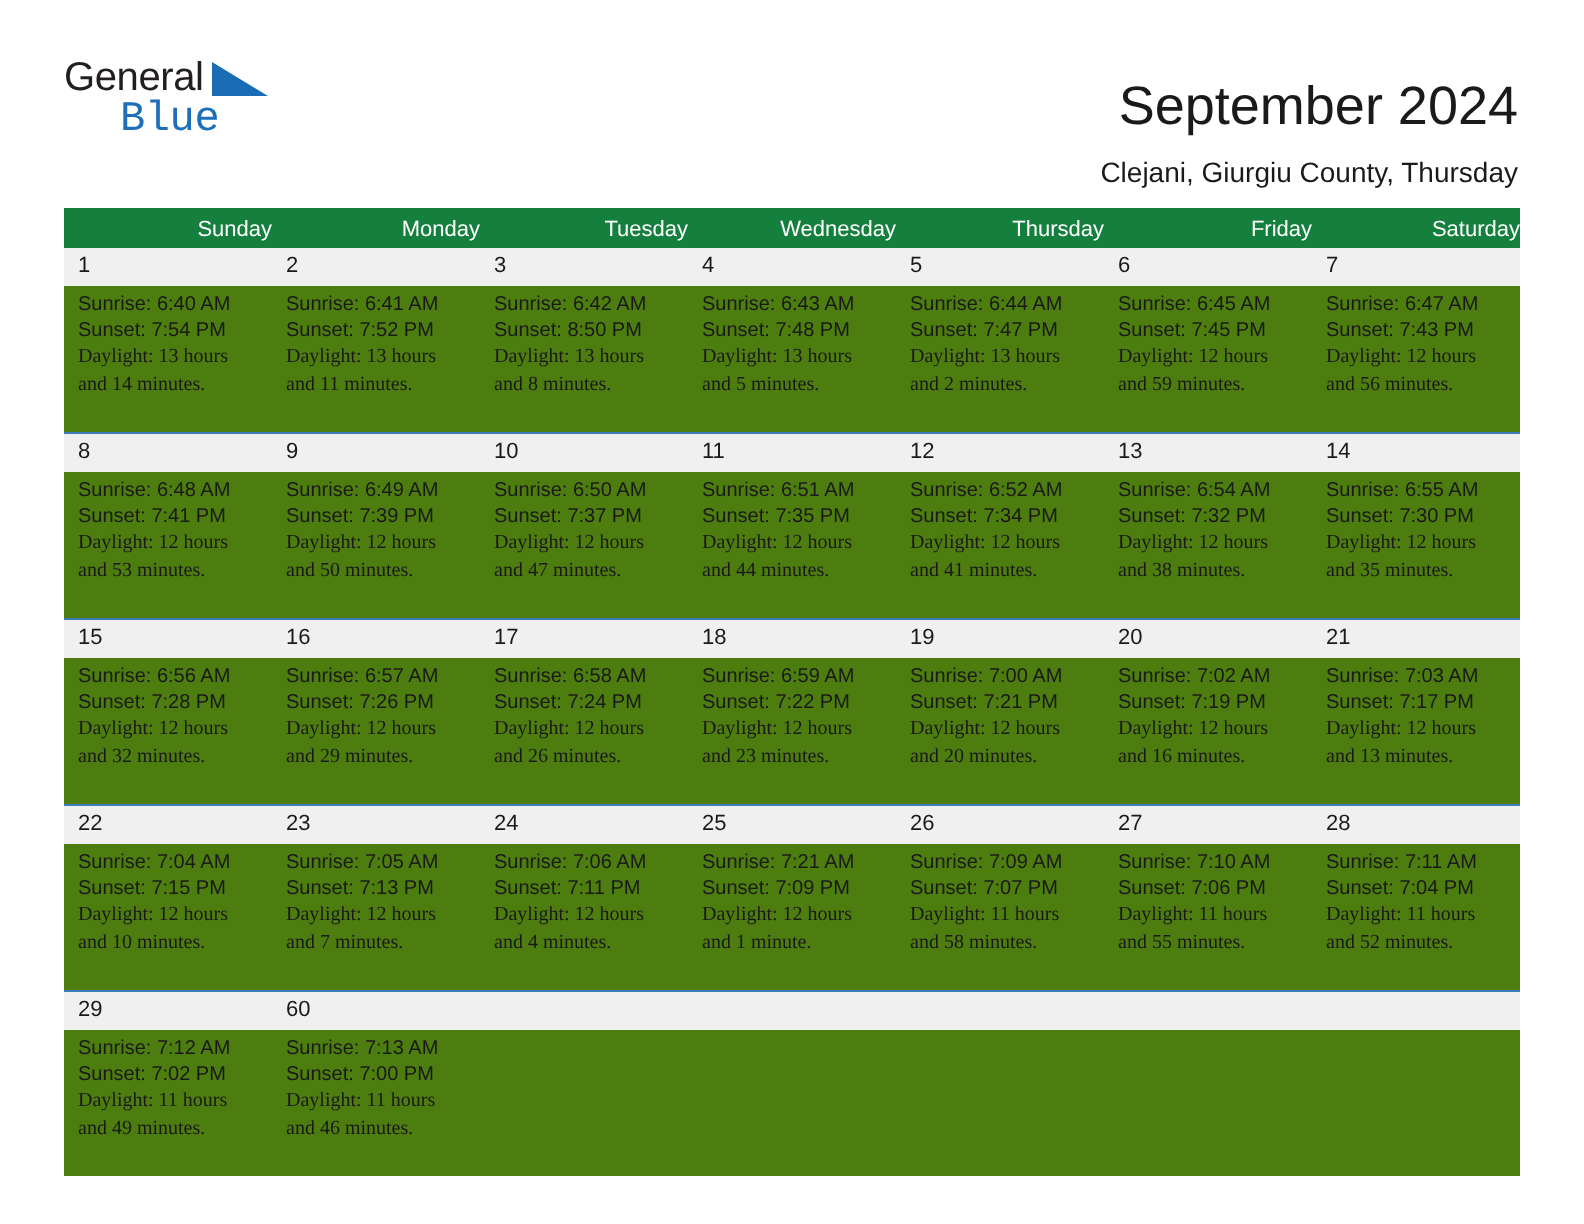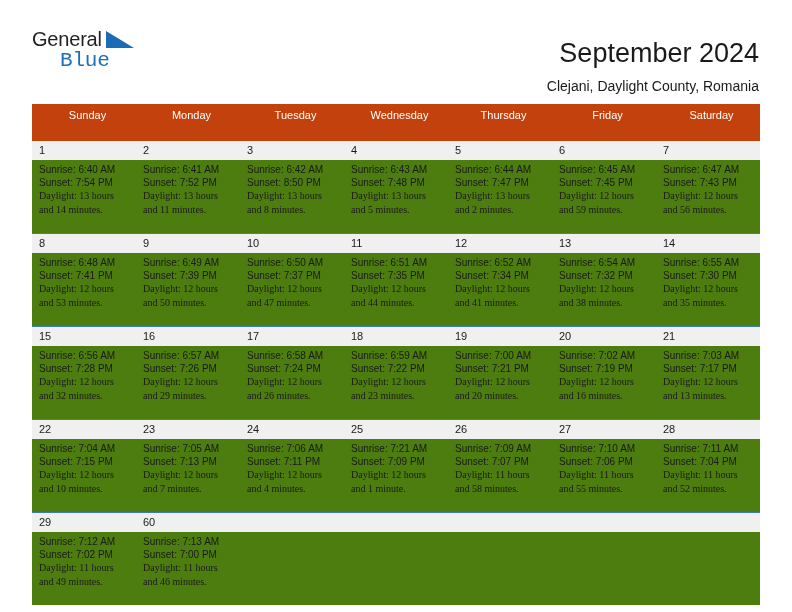--- a/index.html
+++ b/index.html
@@ -93,26 +93,26 @@
   .calendar {
     position: absolute;
     left: 32px;
     top: 104px;
     width: 728px;
     border-collapse: collapse;
     table-layout: fixed;
   }
 
   .calendar th {
-    background: #c2410c;
+    background: #15803d;
     color: #ffffff;
     font-size: 11px;
     font-weight: normal;
-    text-align: center;
-    padding: 5px 0 19px 7px;
+    text-align: right;
+    padding: 5px 0 2px 7px;
     line-height: 13px;
     border: none;
   }
 
   .weekrow-sep td {
     height: 1px;
     padding: 0;
     background: #3d7cba;
     border: none;
     line-height: 0;
@@ -161,21 +161,21 @@
   <div class="header">
 
     <div class="brand">
       <span class="brand-general">General</span>
       <span class="brand-tri"></span>
       <span class="brand-blue">Blue</span>
     </div>
 
     <div class="title-block">
       <div class="cal-title">September 2024</div>
-      <div class="cal-subtitle">Clejani, Daylight County, Romania</div>
+      <div class="cal-subtitle">Clejani, Giurgiu County, Thursday</div>
     </div>
 
   </div>
 
   <table class="calendar">
     <colgroup>
       <col style="width:104px">
         <col style="width:104px">
         <col style="width:104px">
       <col style="width:104px">

